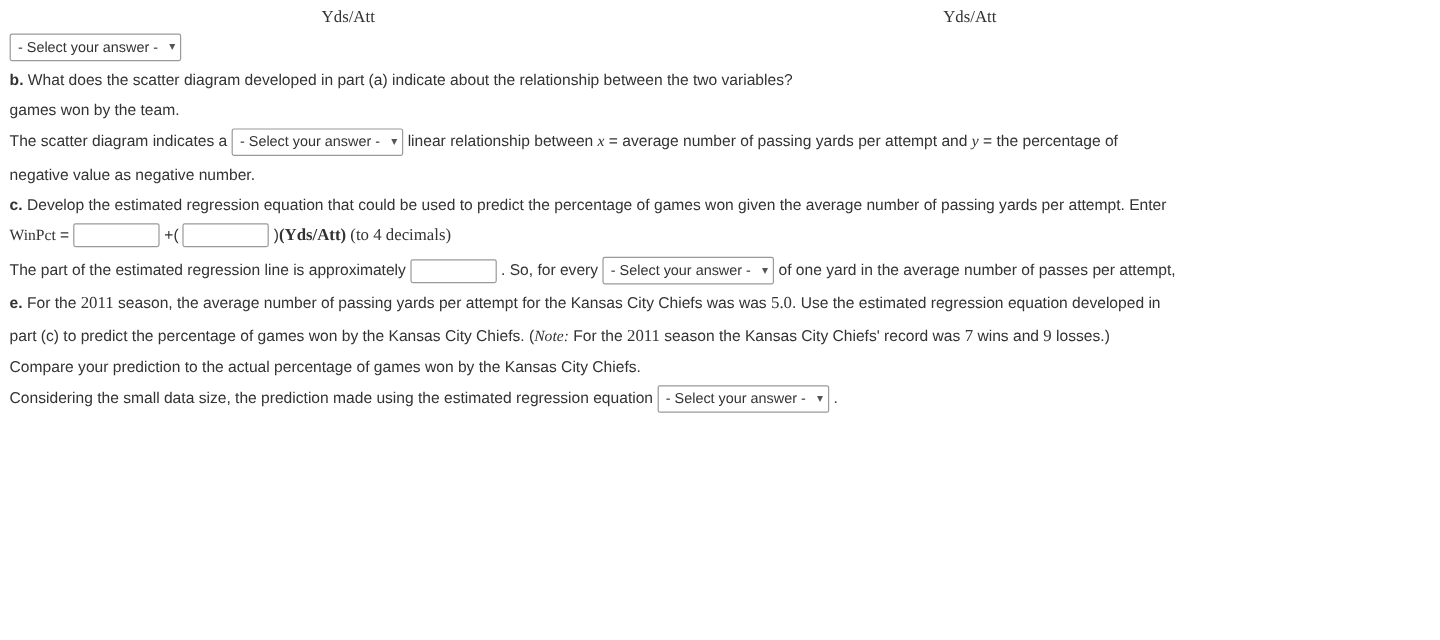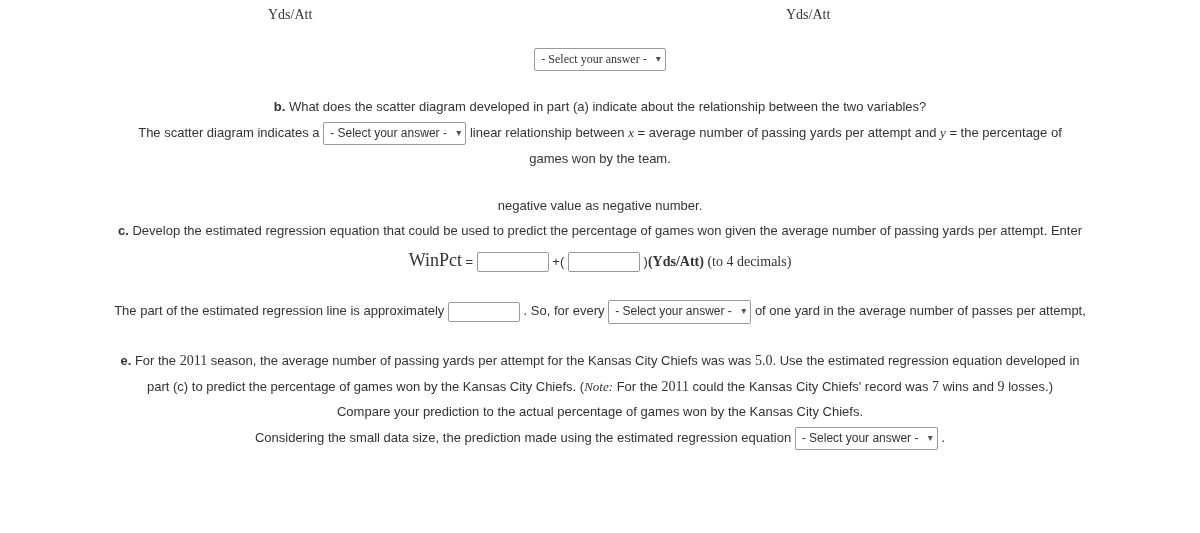--- a/index.html
+++ b/index.html
@@ -8,21 +8,20 @@
       padding: 0;
       font-family: Verdana, Geneva, sans-serif;
       font-size: 13px;
       color: #333;
       background: #fff;
       line-height: 1.6;
       width: 1200px;
     }
     .container {
       padding: 2px 8px 20px 8px;
-      text-align: center;
     }
     .axis-labels {
       position: relative;
       height: 22px;
       font-size: 13px;
       color: #333;
     }
     .axis-left { position: absolute; left: 260px; top: 2px; }
     .axis-right { position: absolute; left: 778px; top: 2px; }
     .select-wrap {
@@ -41,37 +40,36 @@
       display: inline-block;
       margin-left: 6px;
       font-size: 10px;
       color: #555;
       transform: translateY(-1px);
     }
     .row {
       margin: 4px 0;
     }
     .part {
-      margin-top: 26px;
+      margin-top: 6px;
     }
     .bold { font-weight: bold; }
     .input-box {
       display: inline-block;
       border: 1px solid #999;
       border-radius: 2px;
       background: #fff;
       height: 20px;
       vertical-align: middle;
       width: 72px;
     }
     .math { font-style: italic; font-family: 'Times New Roman', serif; }
     .serif { font-family: 'Times New Roman', serif; font-size: 14px; }
     .topbox {
-      margin-top: 24px;
-      font-family: Liberation Serif, serif;
+      margin-top: 4px;
     }
     .nowrap { white-space: nowrap; }
   </style>
 </head>
 <body>
 
 <div class="container">
 
   <div class="axis-labels">
     <span class="axis-left serif">Yds/Att</span>
@@ -83,41 +81,41 @@
       <span>- Select your answer -</span>
       <span class="chev">▾</span>
     </span>
   </div>
 
   <div class="part">
     <div class="row">
       <span class="bold">b.</span><span> What does the scatter diagram developed in part (a) indicate about the relationship between the two variables?</span>
     </div>
     <div class="row">
+      <span>games won by the team.</span>
+    </div>
+    <div class="row">
       <span>The scatter diagram indicates a </span>
       <span class="select-wrap">
         <span>- Select your answer -</span>
         <span class="chev">▾</span>
       </span>
       <span> linear relationship between </span><span class="math">x</span><span> = average number of passing yards per attempt and </span><span class="math">y</span><span> = the percentage of</span>
-    </div>
-    <div class="row">
-      <span>games won by the team.</span>
     </div>
   </div>
 
   <div class="part">
     <div class="row">
       <span>negative value as negative number.</span>
     </div>
     <div class="row">
       <span class="bold">c.</span><span> Develop the estimated regression equation that could be used to predict the percentage of games won given the average number of passing yards per attempt. Enter</span>
     </div>
     <div class="row nowrap">
-      <span class="serif" style="font-size:18px;">WinPct</span><span> = </span>
+      <span class="serif" style="font-size:13px;">WinPct</span><span> = </span>
       <span class="input-box"></span>
       <span> +(</span>
       <span class="input-box"></span>
       <span>)</span><span class="serif bold">(Yds/Att)</span><span class="serif"> (to 4 decimals)</span>
     </div>
   </div>
 
   <div class="part">
     <div class="row">
       <span>The part of the estimated regression line is approximately </span>
@@ -129,21 +127,21 @@
       </span>
       <span> of one yard in the average number of passes per attempt,</span>
     </div>
   </div>
 
   <div class="part">
     <div class="row">
       <span class="bold">e.</span><span> For the </span><span class="serif">2011</span><span> season, the average number of passing yards per attempt for the Kansas City Chiefs was was </span><span class="serif">5.0</span><span>. Use the estimated regression equation developed in</span>
     </div>
     <div class="row">
-      <span>part (c) to predict the percentage of games won by the Kansas City Chiefs. (</span><span class="math">Note:</span><span> For the </span><span class="serif">2011</span><span> could the Kansas City Chiefs' record was </span><span class="serif">7</span><span> wins and </span><span class="serif">9</span><span> losses.)</span>
+      <span>part (c) to predict the percentage of games won by the Kansas City Chiefs. (</span><span class="math">Note:</span><span> For the </span><span class="serif">2011</span><span> season the Kansas City Chiefs' record was </span><span class="serif">7</span><span> wins and </span><span class="serif">9</span><span> losses.)</span>
     </div>
     <div class="row">
       <span>Compare your prediction to the actual percentage of games won by the Kansas City Chiefs.</span>
     </div>
     <div class="row">
       <span>Considering the small data size, the prediction made using the estimated regression equation </span>
       <span class="select-wrap">
         <span>- Select your answer -</span>
         <span class="chev">▾</span>
       </span>

